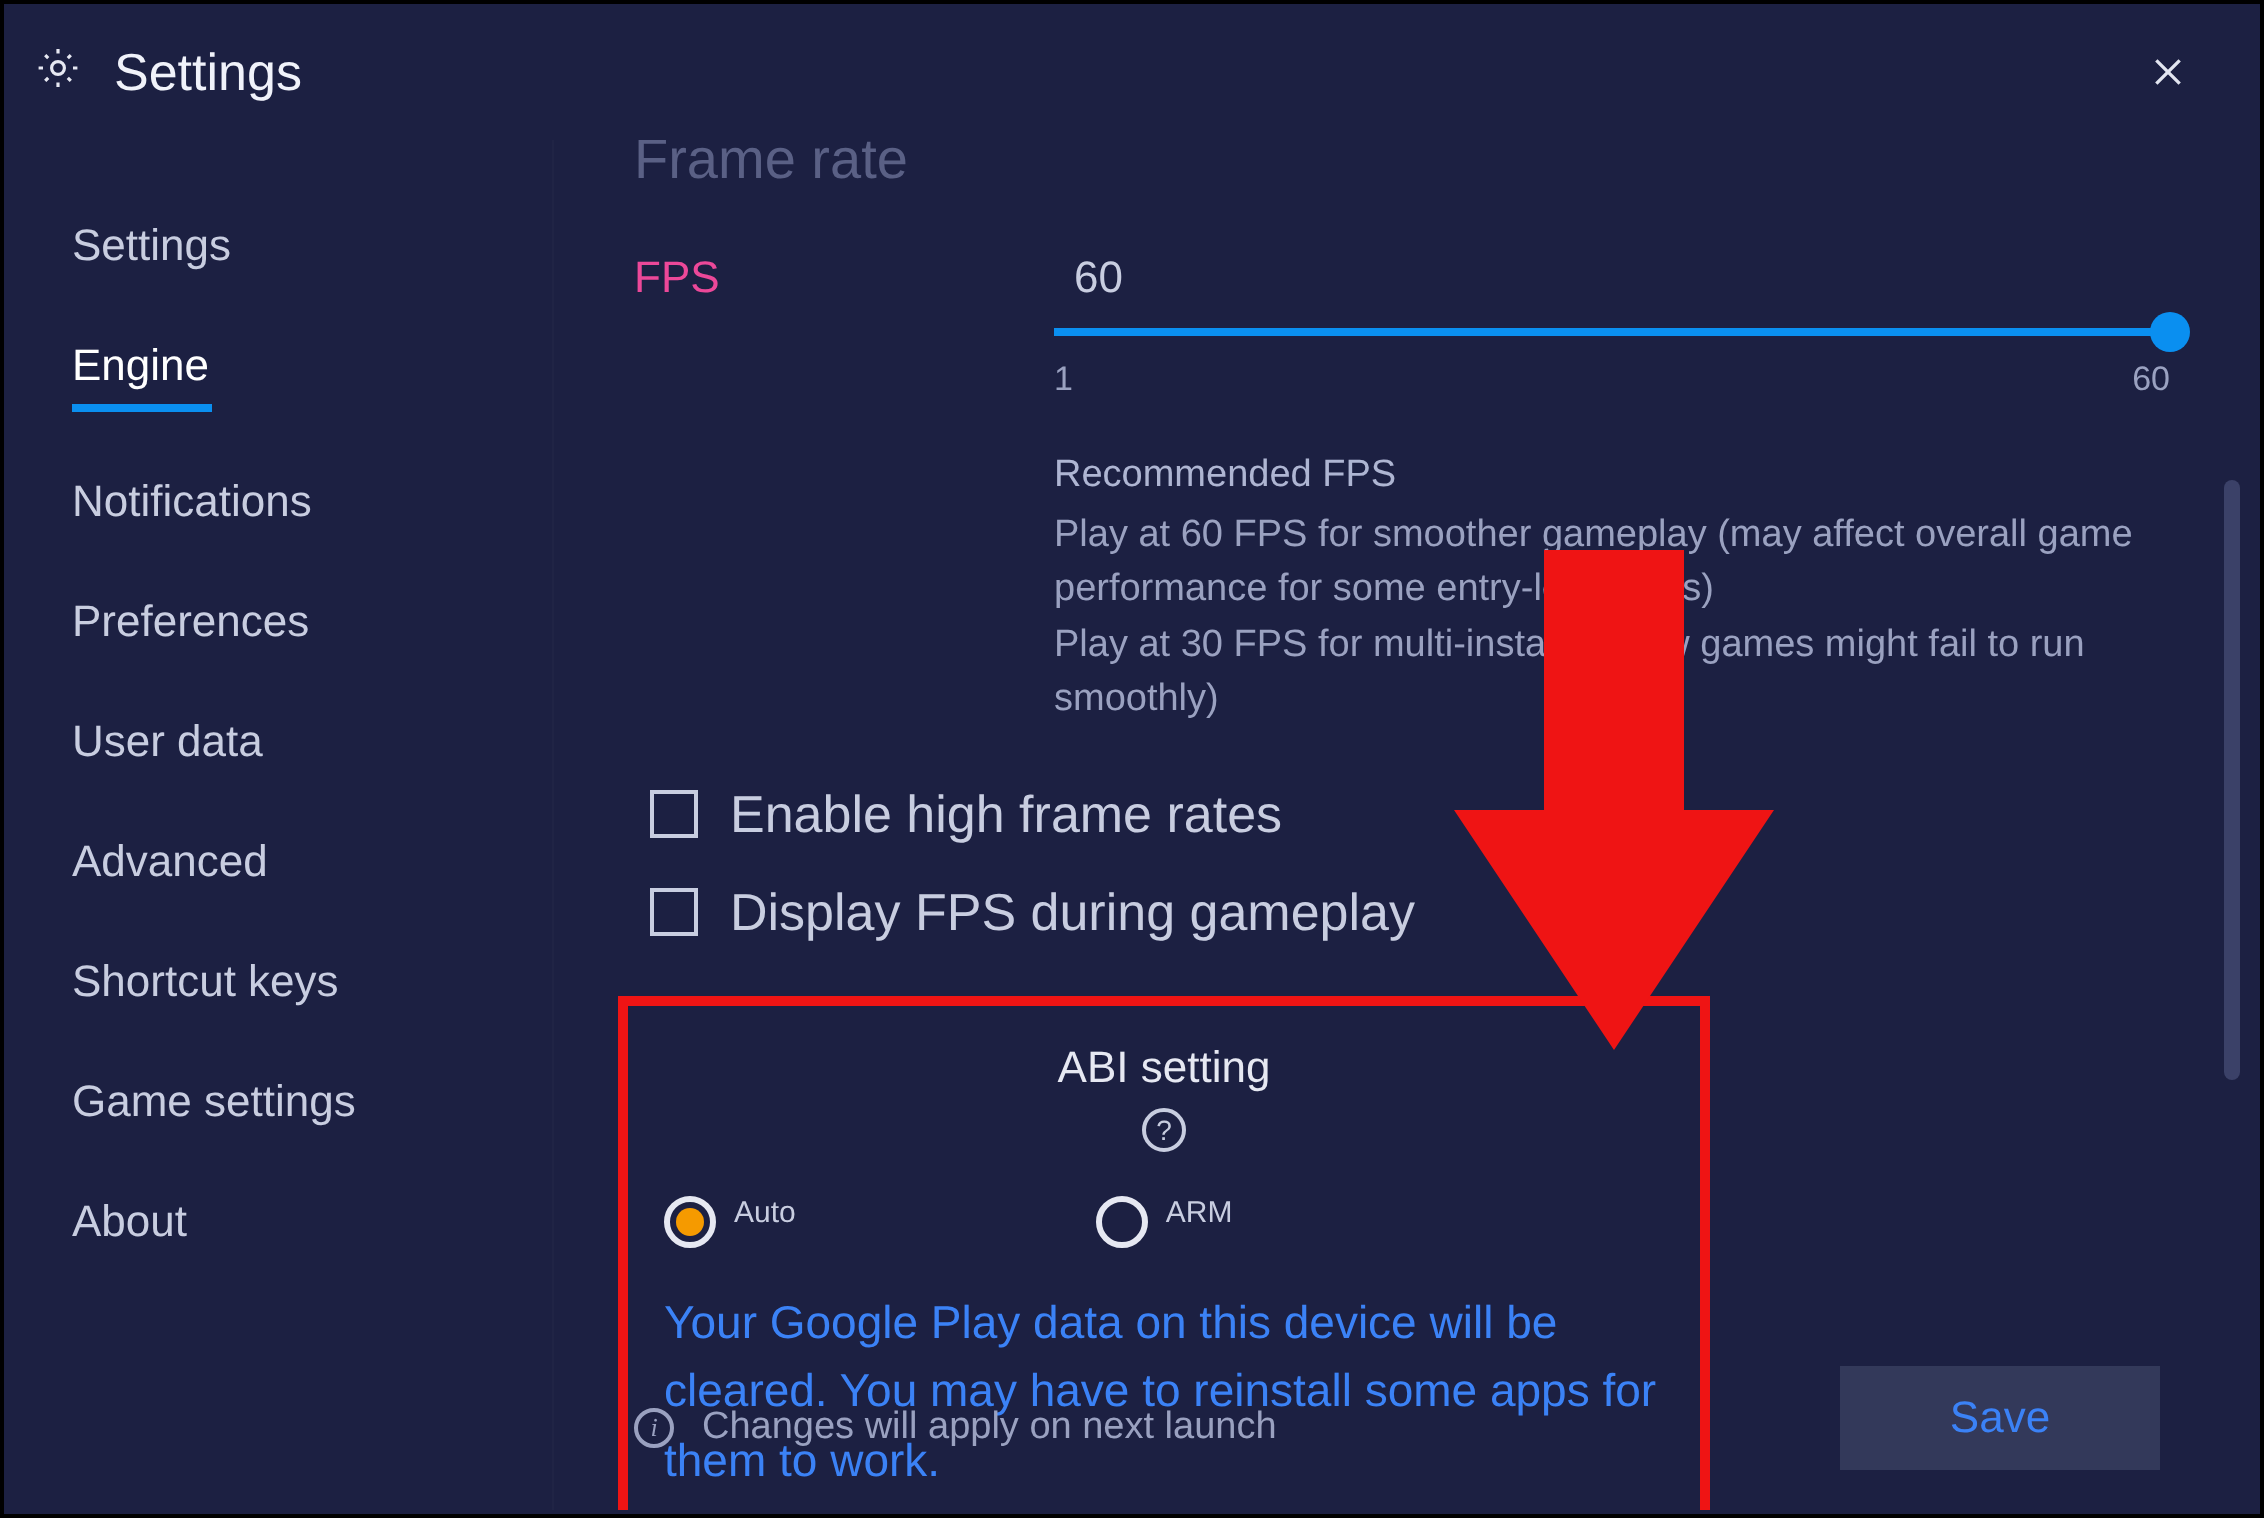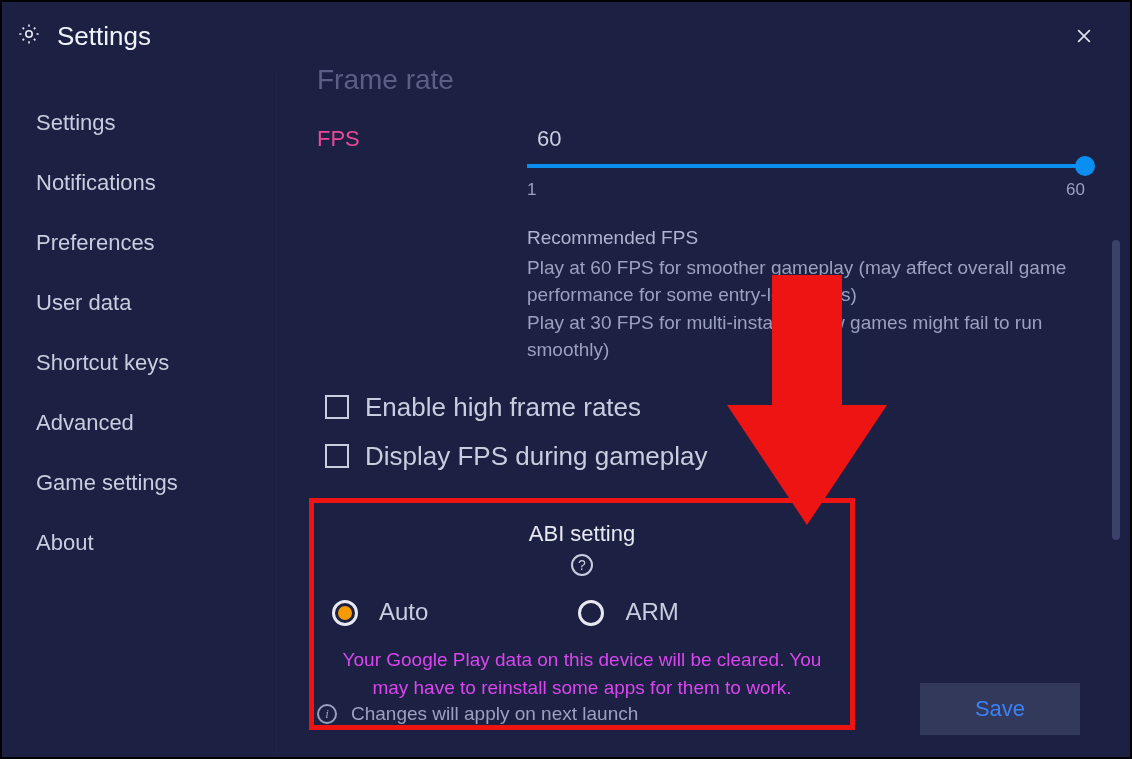--- a/index.html
+++ b/index.html
@@ -176,43 +176,42 @@
     font-size: 14px;
     color: #c8cde0;
   }
   .radio-row {
     display:flex;
     gap: 150px;
     margin-bottom: 20px;
   }
   .radio-opt {
     display:flex;
-    align-items:flex-end;
-    gap: 21px;
-    font-size: 24px;
+    align-items:flex-start;
+    gap: 9px;
+    font-size: 15px;
     cursor:pointer;
   }
   .radio-circle {
     width: 26px; height: 26px;
     border: 3px solid #e6e8f2;
     border-radius: 50%;
     display:flex;align-items:center;justify-content:center;
   }
   .radio-circle.selected::after {
     content:"";
     width: 14px; height:14px;
     border-radius:50%;
     background: #f59a00;
   }
   .abi-warn {
-    color: #d946ef;
-    font-size: 19px;
+    color: #3b82f6;
+    font-size: 23px;
     line-height: 1.5;
     width: 500px;
-    text-align: center;
   }
 
   .footer-row {
     position: absolute;
     left: 40px;
     bottom: 30px;
     display:flex;
     align-items:center;
     gap: 14px;
     font-size: 19px;
@@ -274,25 +273,26 @@
   <div class="close-btn">
     <svg viewBox="0 0 24 24" stroke="#e2e5f0" stroke-width="2">
       <path d="M5 5l14 14M19 5L5 19"></path>
     </svg>
   </div>
 </div>
 
 <div class="main">
   <div class="sidebar">
     <div class="sidebar-item">Settings</div>
+    <div class="sidebar-item active">Engine</div>
     <div class="sidebar-item">Notifications</div>
     <div class="sidebar-item">Preferences</div>
     <div class="sidebar-item">User data</div>
+    <div class="sidebar-item">Advanced</div>
     <div class="sidebar-item">Shortcut keys</div>
-    <div class="sidebar-item">Advanced</div>
     <div class="sidebar-item">Game settings</div>
     <div class="sidebar-item">About</div>
   </div>
 
   <div class="content">
     <div class="section-title-faded">Frame rate</div>
 
     <div class="fps-row">
       <div class="fps-label">FPS</div>
       <div class="fps-value">60</div>

